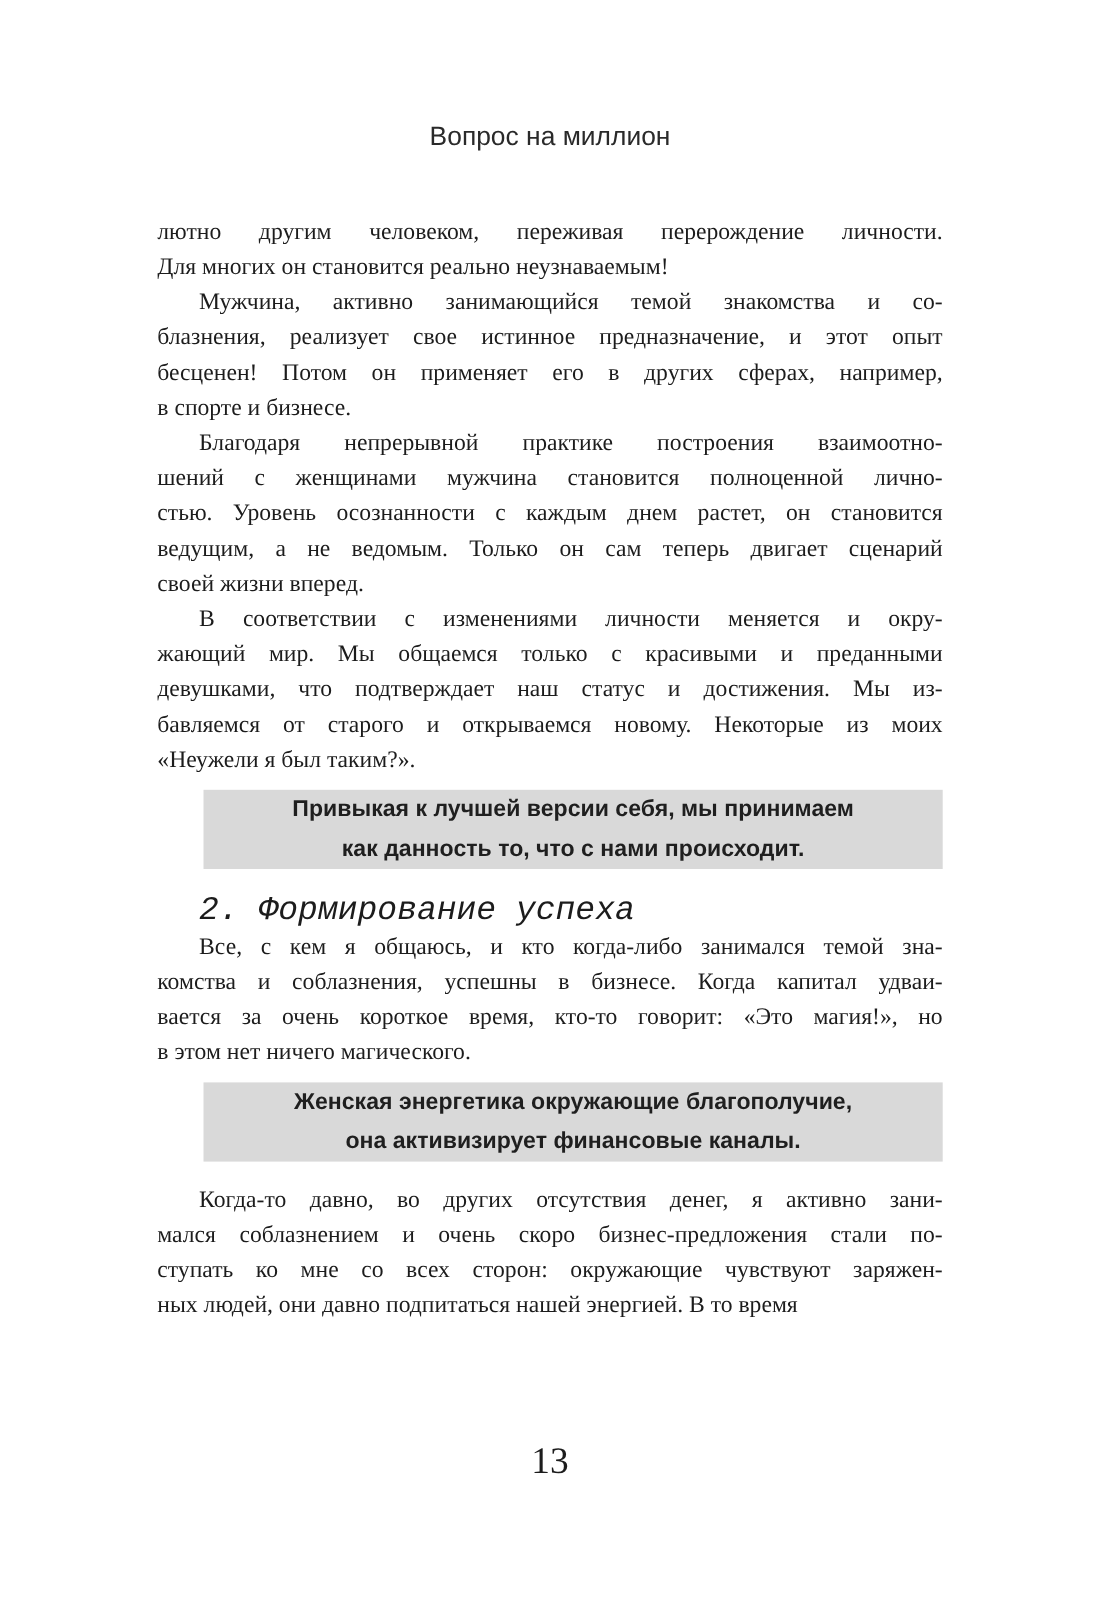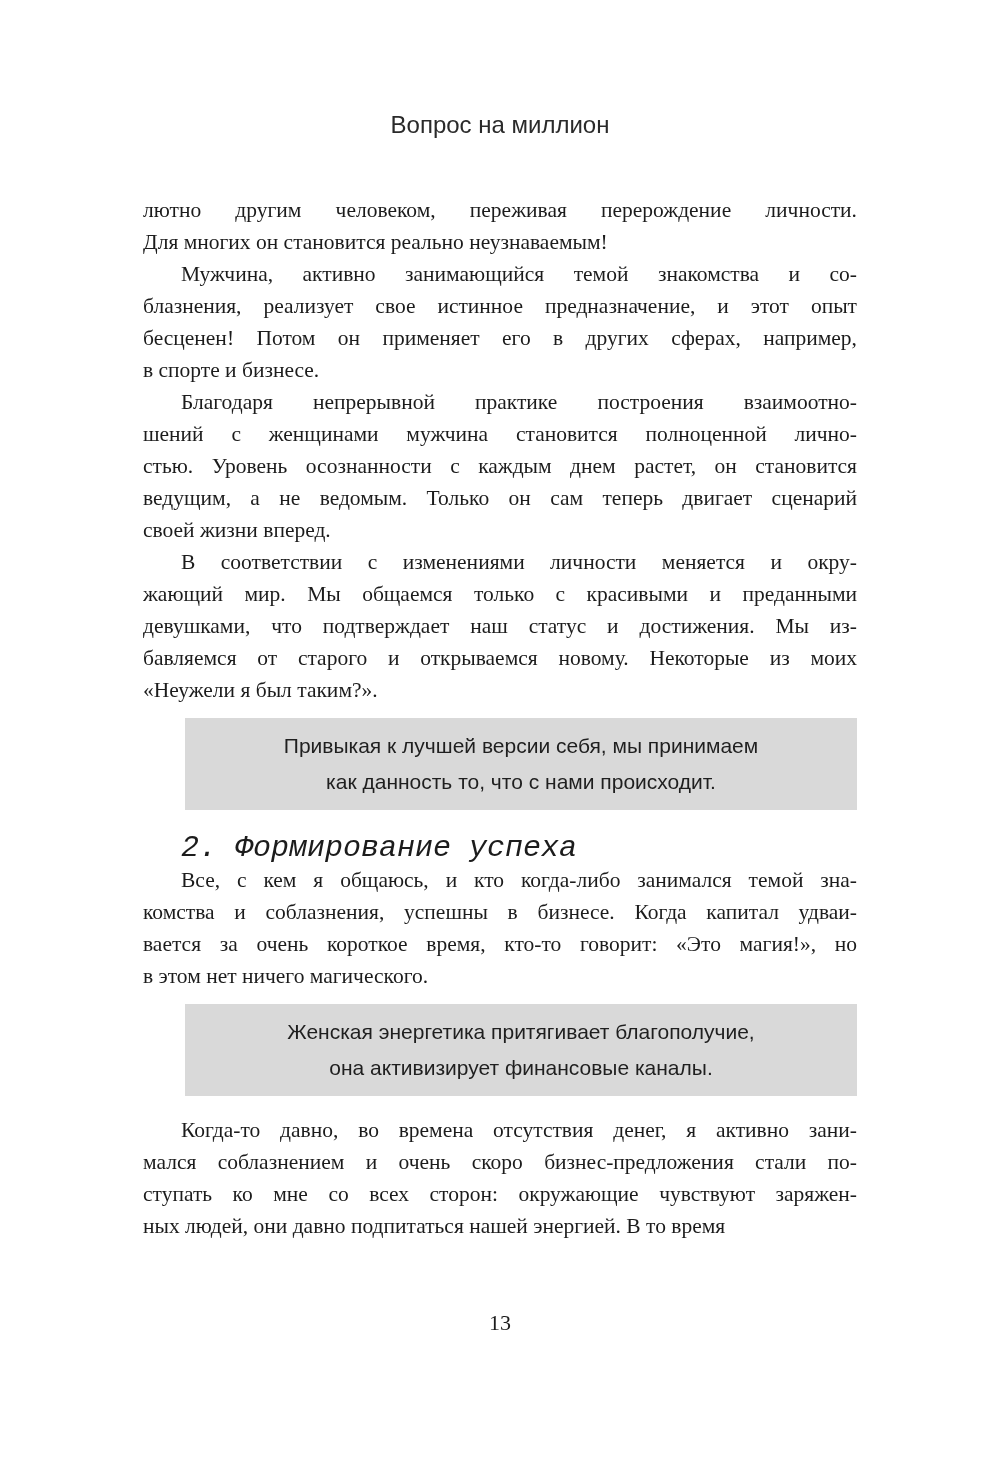--- a/index.html
+++ b/index.html
@@ -39,24 +39,24 @@
     white-space:normal;
   }
   .bl.last {
     text-align:left;
     text-align-last:left;
   }
   .bl.ind { text-indent:38px; }
   .callout {
     background:#d9d9d9;
     margin-top:12px;
-    padding:10px 20px;
+    padding:0 20px;
     text-align:center;
     font-family:"Liberation Sans", sans-serif;
-    font-weight:normal;
+    font-weight:bold;
     font-size:21px;
     line-height:36px;
     color:#1f1f1f;
     margin-left:42px;
   }
   .callout .cl { height:36px; overflow:hidden; }
   .subhead {
     margin-top:22px;
     height:32px;
     line-height:32px;
@@ -65,21 +65,21 @@
     text-indent:38px;
     font-family:Liberation Mono, monospace;
   }
   .para.after-head { margin-top:0; }
   .para.after-callout { margin-top:18px; }
   .folio {
     position:absolute;
     top:1310px; left:0;
     width:100%;
     text-align:center;
-    font-size:22px;
+    font-size:34px;
     color:#1c1c1c;
   }
 </style>
 </head>
 <body>
 
 <div class="page">
 
   <div class="running-head">Вопрос на миллион</div>
 
@@ -121,26 +121,26 @@
     <div class="subhead">2. Формирование успеха</div>
 
     <div class="para after-head">
       <div class="bl ind">Все, с кем я общаюсь, и кто когда-либо занимался темой зна-</div>
       <div class="bl">комства и соблазнения, успешны в бизнесе. Когда капитал удваи-</div>
       <div class="bl">вается за очень короткое время, кто-то говорит: «Это магия!», но</div>
       <div class="bl last">в этом нет ничего магического.</div>
     </div>
 
     <div class="callout">
-      <div class="cl">Женская энергетика притягивает благополучие,</div>
+      <div class="cl">Женская энергетика окружающие благополучие,</div>
       <div class="cl">она активизирует финансовые каналы.</div>
     </div>
 
     <div class="para after-callout">
-      <div class="bl ind">Когда-то давно, во времена отсутствия денег, я активно зани-</div>
+      <div class="bl ind">Когда-то давно, во других отсутствия денег, я активно зани-</div>
       <div class="bl">мался соблазнением и очень скоро бизнес-предложения стали по-</div>
       <div class="bl">ступать ко мне со всех сторон: окружающие чувствуют заряжен-</div>
       <div class="bl last">ных людей, они давно подпитаться нашей энергией. В то время</div>
     </div>
 
   </div>
 
   <div class="folio">13</div>
 
 </div>

